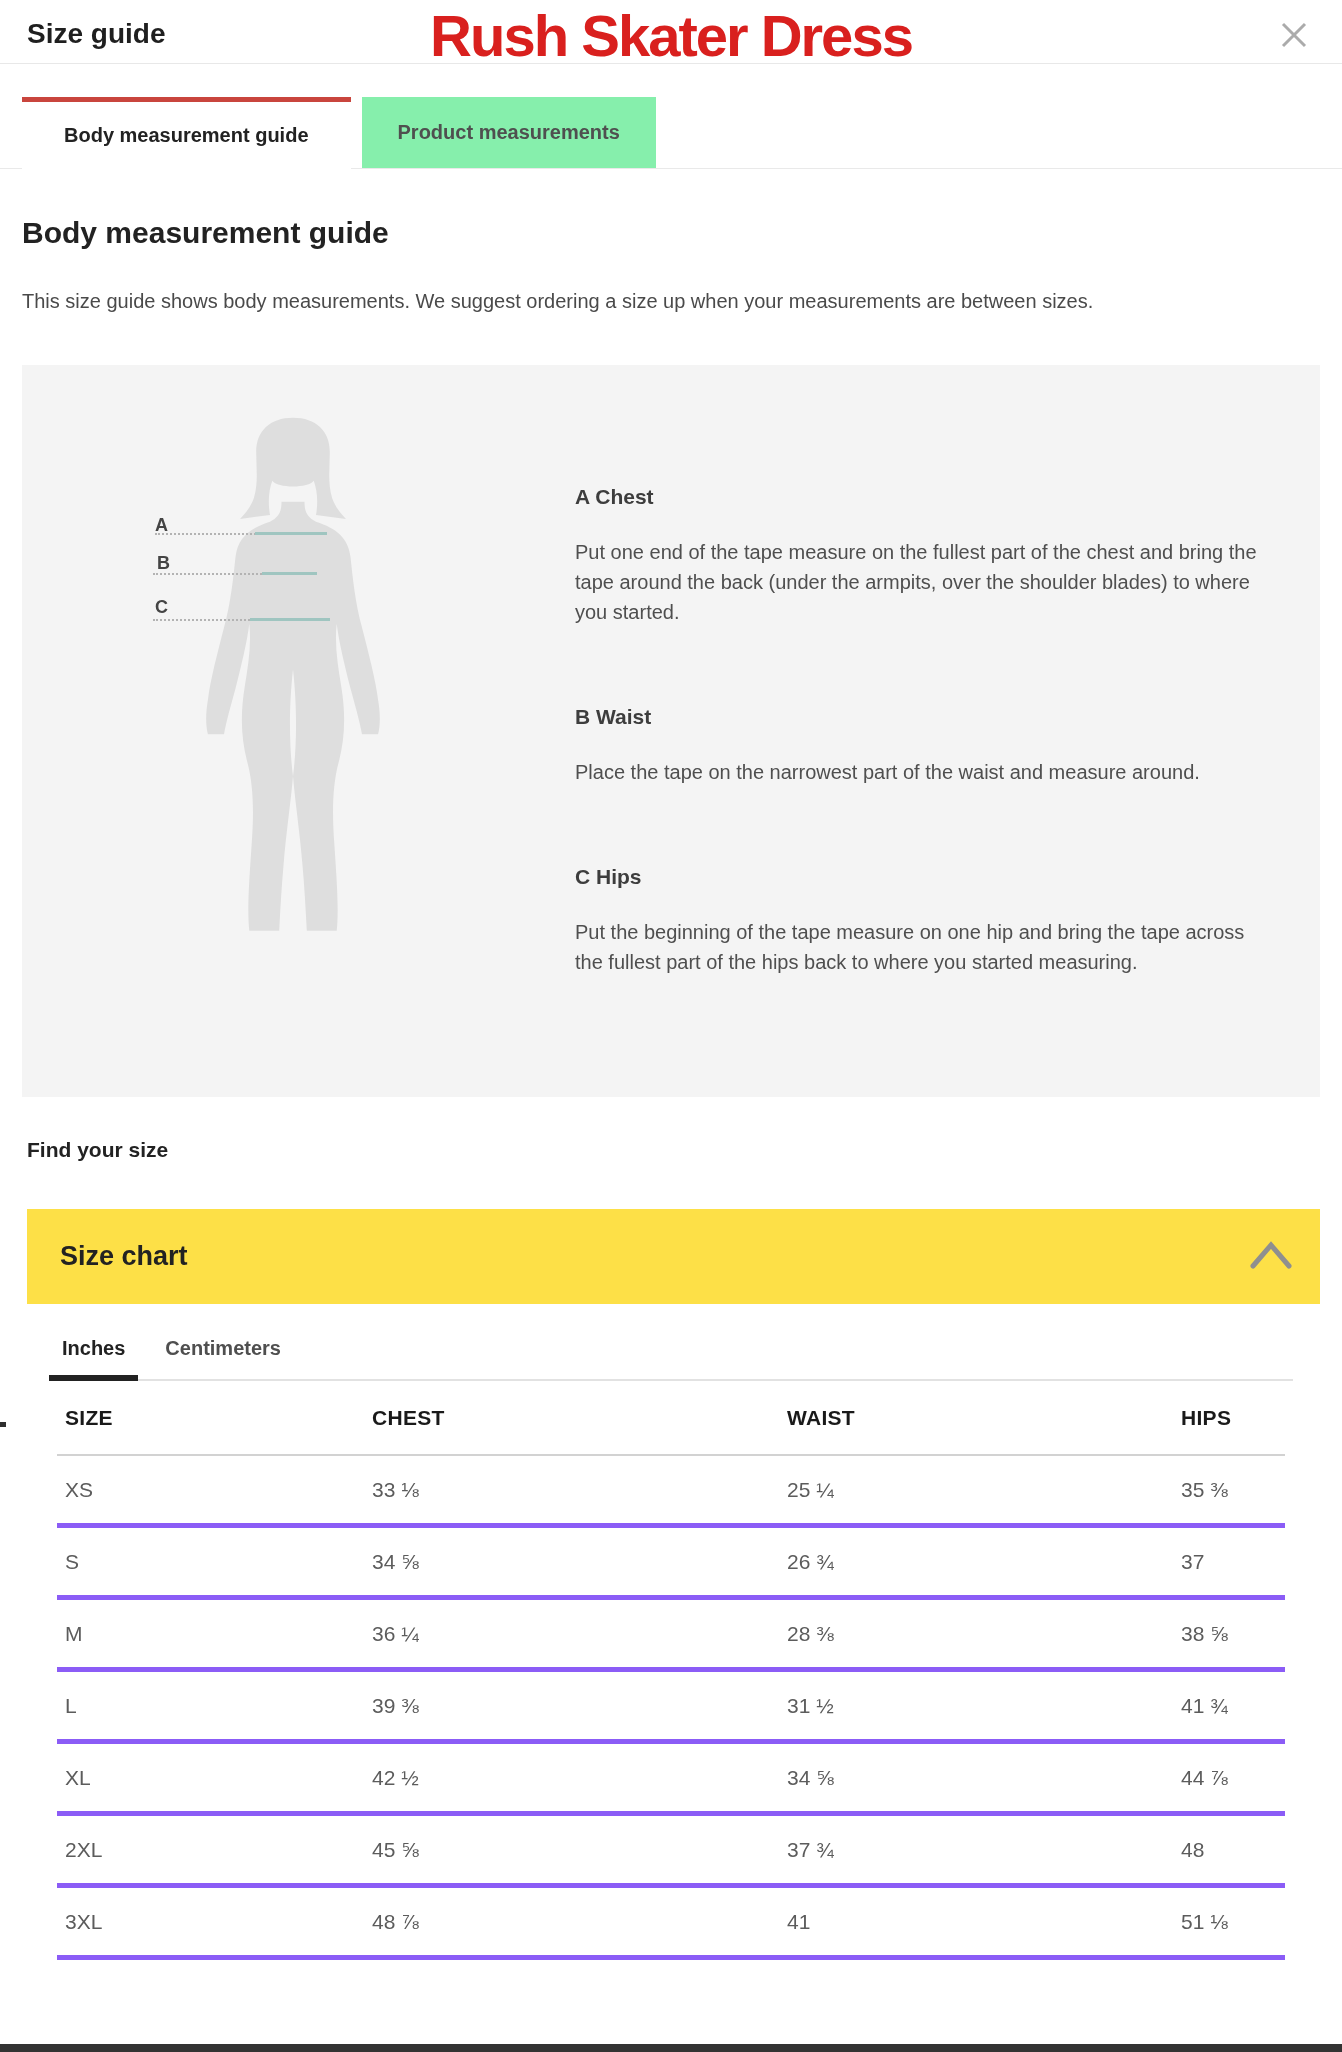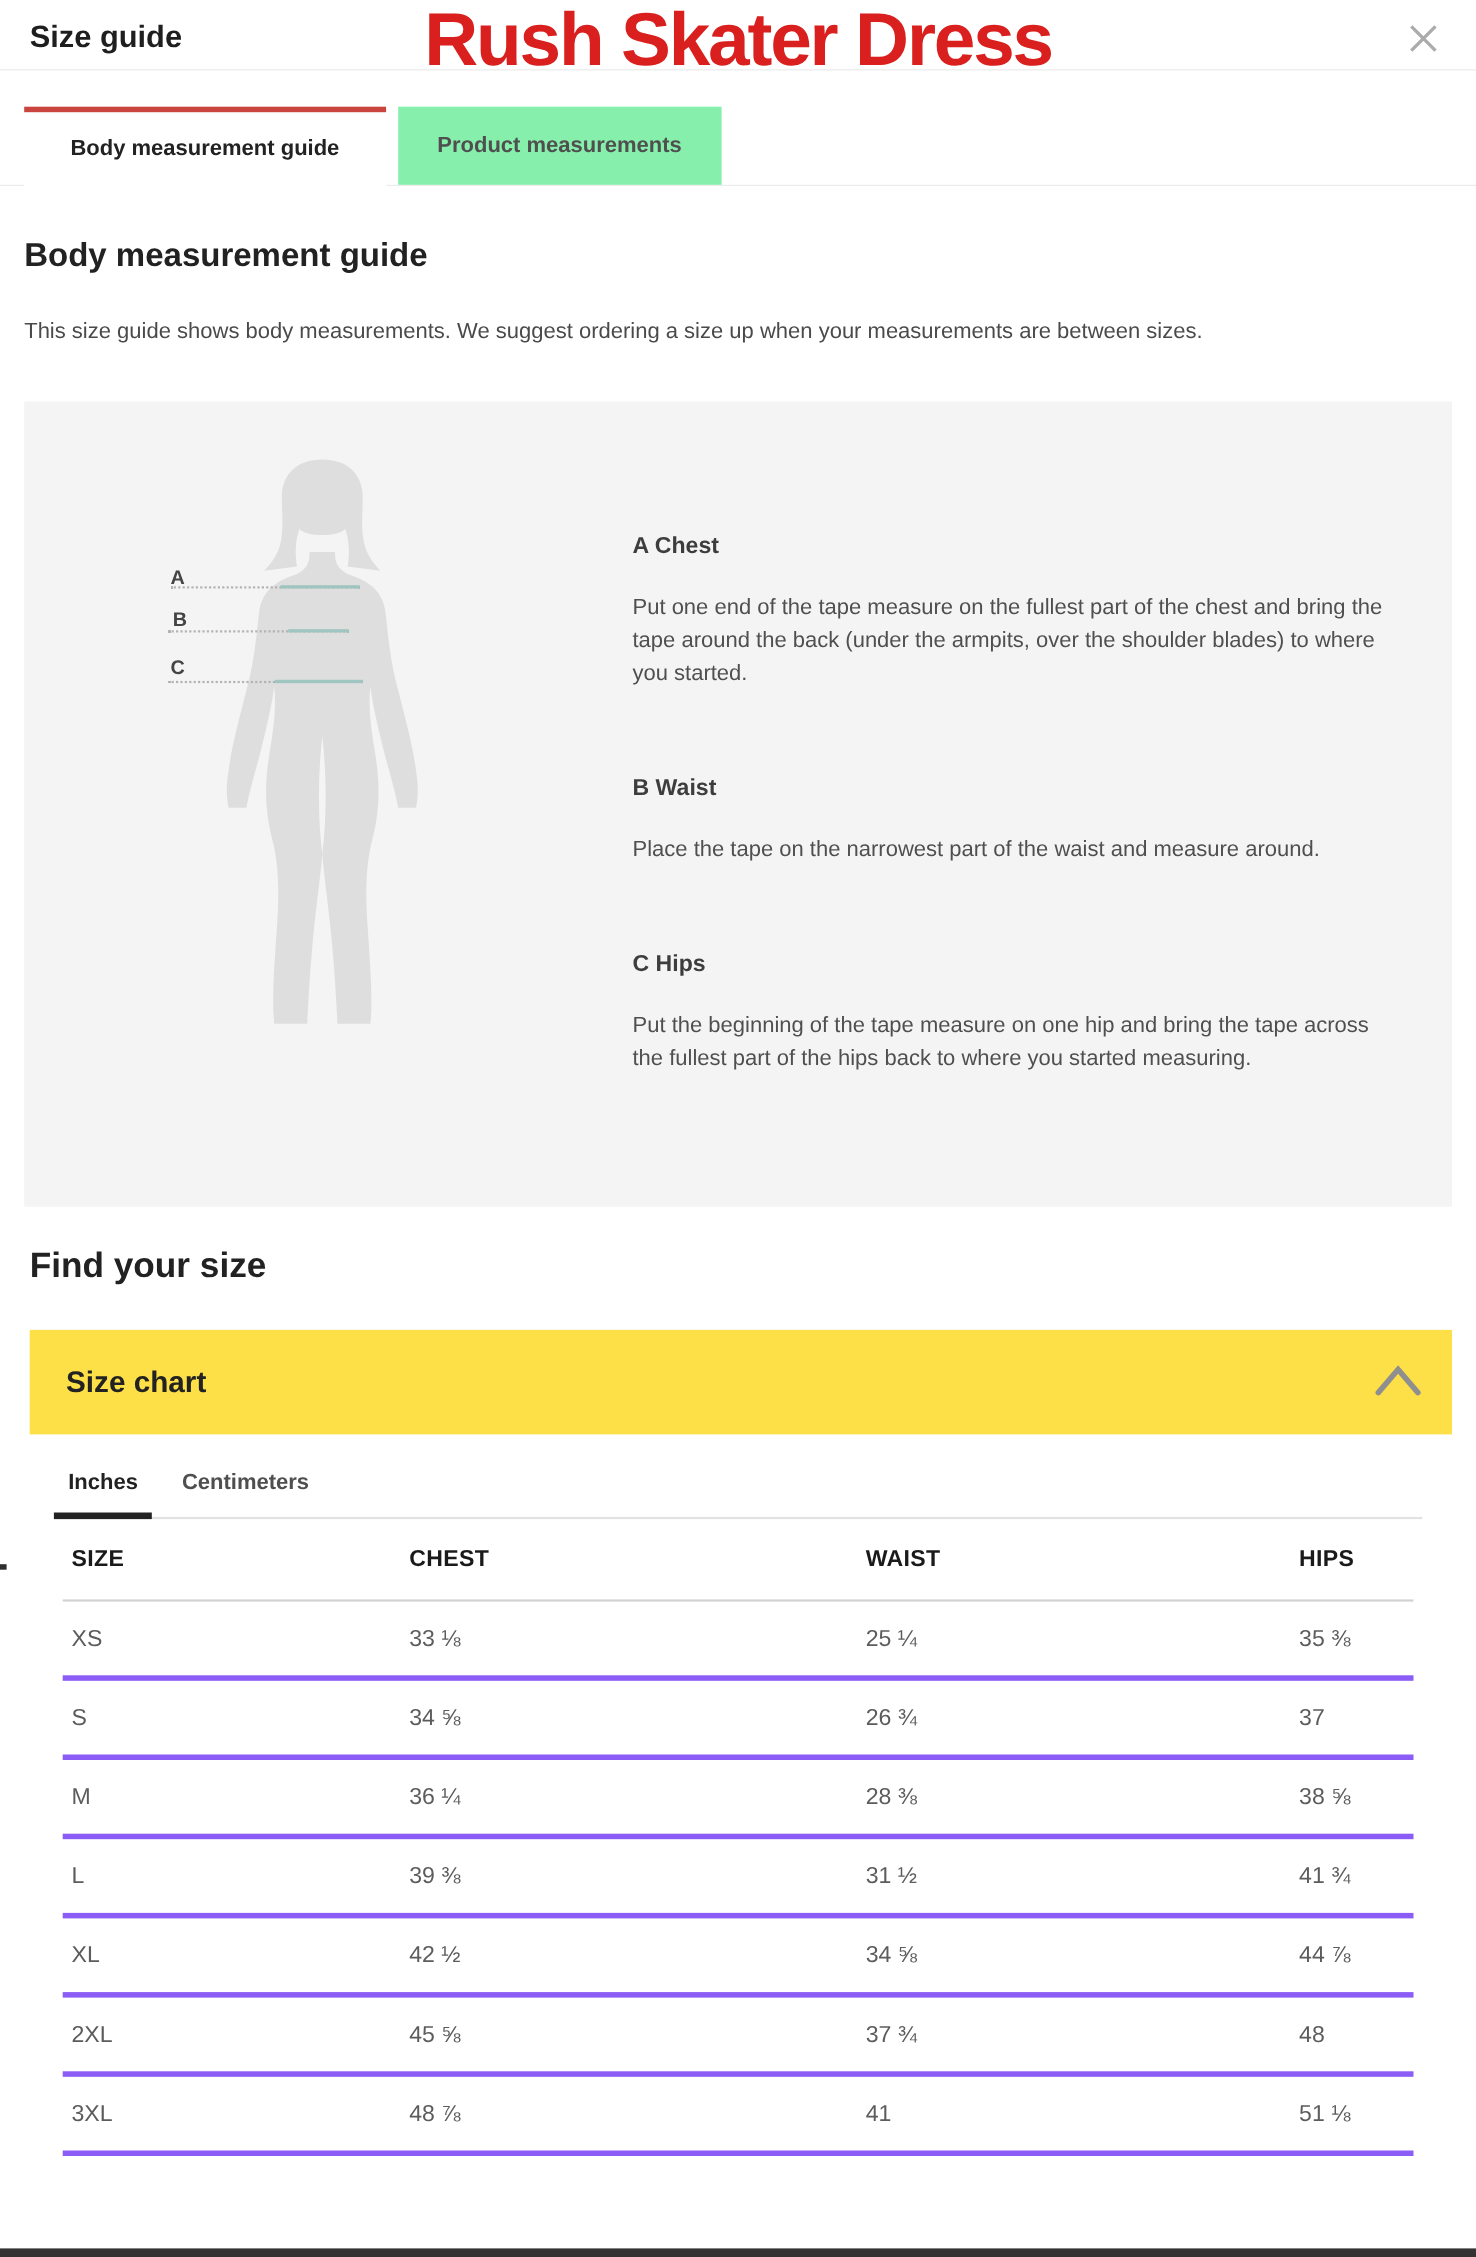--- a/index.html
+++ b/index.html
@@ -4,21 +4,21 @@
 <style>
   * { margin:0; padding:0; box-sizing:border-box; }
   html,body { background:#fff; }
   body { font-family:"Liberation Sans", sans-serif; color:#1f1f1f; }
   .page { position:relative; width:1342px; height:2052px; background:#fff; overflow:hidden; margin:0 auto; }
 
   
   .modal-header { position:relative; height:64px; border-bottom:1px solid #e8e8e8; }
   .modal-title { position:absolute; left:27px; top:18px; font-size:28px; font-weight:bold; color:#1f1f1f; }
   .product-title { position:absolute; left:0; right:0; top:2px; text-align:center;
-    font-size:68px; line-height:68px; font-weight:bold; letter-spacing:-2px; color:#d9201e; }
+    font-size:58px; line-height:68px; font-weight:bold; letter-spacing:-2px; color:#d9201e; }
   .close-btn { position:absolute; right:26px; top:14px; width:44px; height:44px; background:none; border:none; cursor:pointer; }
 
   
   .tabbar { display:flex; margin-top:33px; height:72px; border-bottom:1px solid #e9e9e9; align-items:stretch; }
   .tab { display:flex; align-items:center; justify-content:center; font-size:20px; cursor:pointer; }
   .tab.active { margin-left:22px; padding:0 42px; background:#fff; border-top:5px solid #c9453d;
     border-bottom:1px solid #fff; margin-bottom:-1px; font-weight:bold; color:#222; }
   .tab.inactive { margin-left:11px; padding:0 36px; background:#86efac; color:#4f4f4f; font-weight:700; }
 
   
@@ -32,21 +32,21 @@
   .mlabel { position:absolute; font-size:18px; font-weight:600; color:#444; }
   .mline-dot { position:absolute; height:0; border-top:2px dotted #b3b3b3; }
   .mline-teal { position:absolute; height:3px; background:#9fc5c0; }
 
   .guide-text { flex:1; padding:42px 58px 0 0; }
   .guide-intro { font-size:20px; line-height:30px; color:#4f4f4f; }
   .guide-sub { margin-top:78px; font-size:21px; font-weight:bold; color:#3d3d3d; }
   .guide-para { margin-top:28px; font-size:20px; line-height:30px; color:#4f4f4f; }
 
   
-  .find-heading { margin:35px 0 0 5px; font-size:32px; line-height:36px; font-weight:bold; color:#222; }
+  .find-heading { margin:35px 0 0 5px; font-size:21px; line-height:36px; font-weight:bold; color:#222; }
 
   .chart-bar { position:relative; margin:41px 0 0 5px; width:1293px; height:95px; background:#fde047;
     display:flex; align-items:center; cursor:pointer; border:none; }
   .chart-bar-title { margin-left:33px; font-size:27px; font-weight:bold; color:#222; }
   .chevron-up { position:absolute; right:26px; top:31px; }
 
   
   .unit-tabs { display:flex; margin:18px 27px 0 27px; border-bottom:2px solid #e2e2e2; }
   .unit-tab { padding:15px 13px 15px; font-size:20px; color:#4f4f4f; font-weight:600; cursor:pointer; }
   .unit-tab.active { font-weight:bold; color:#222; border-bottom:6px solid #222; margin-bottom:-2px; }

